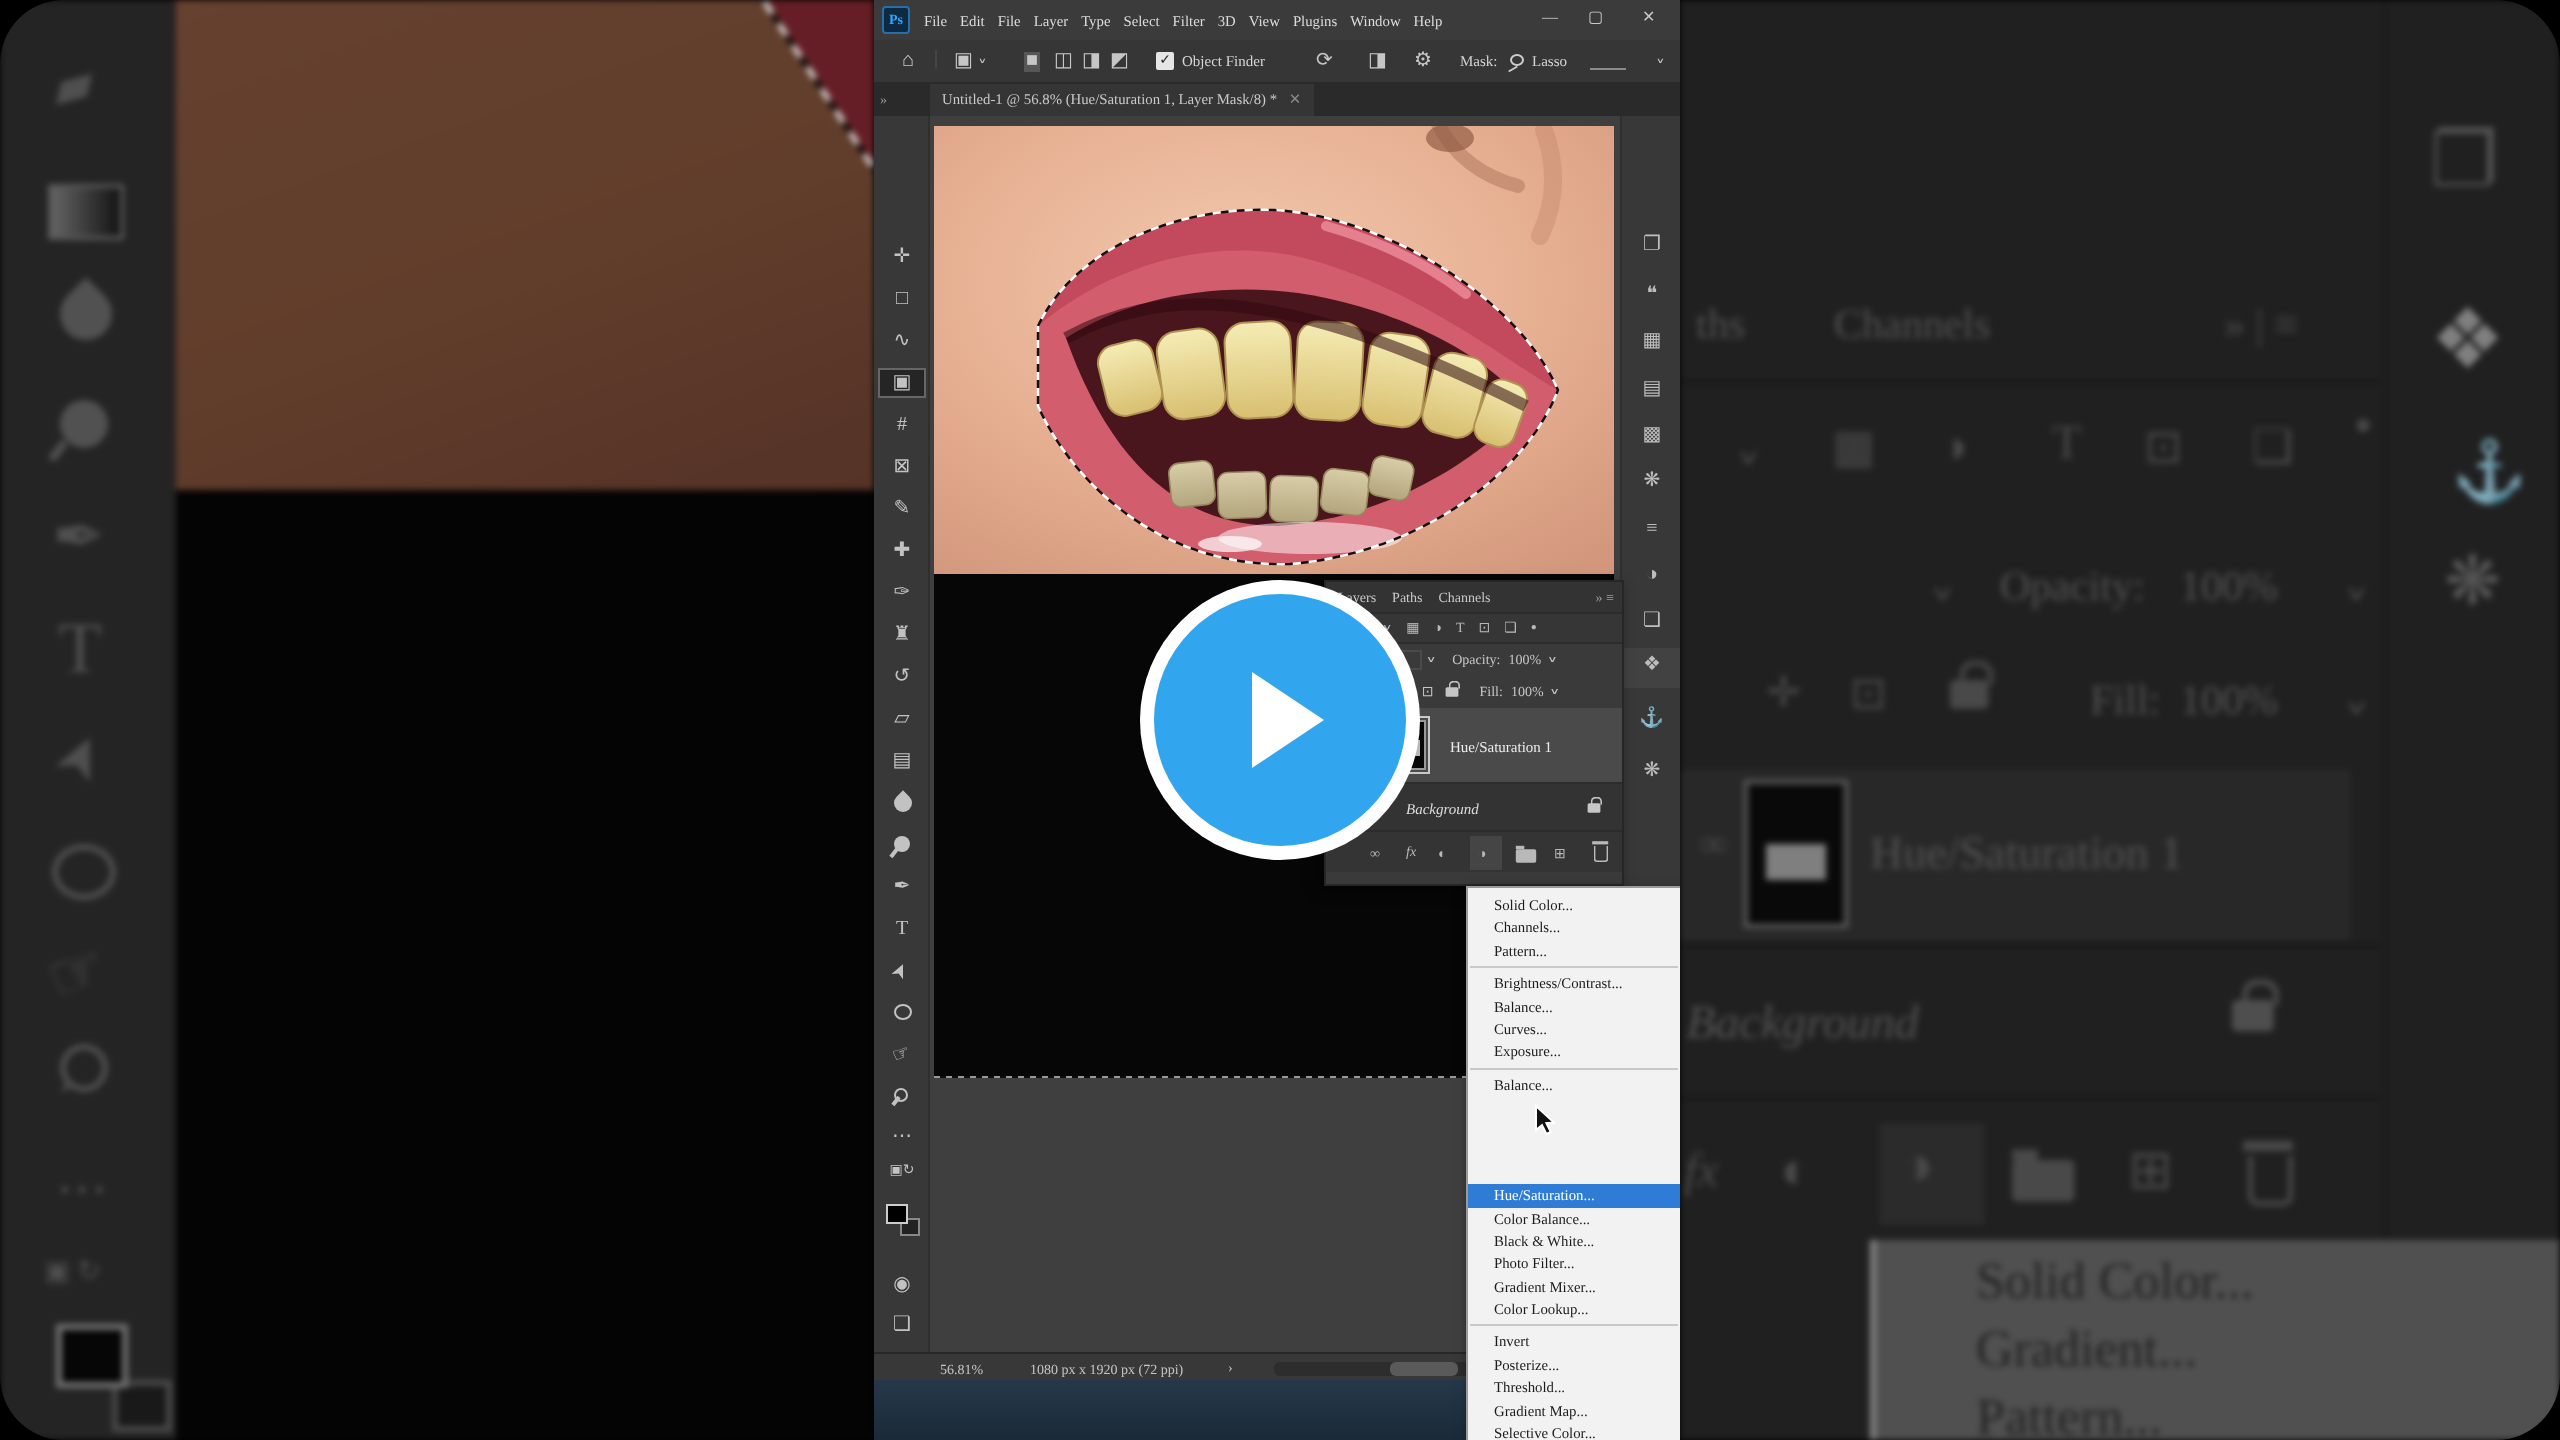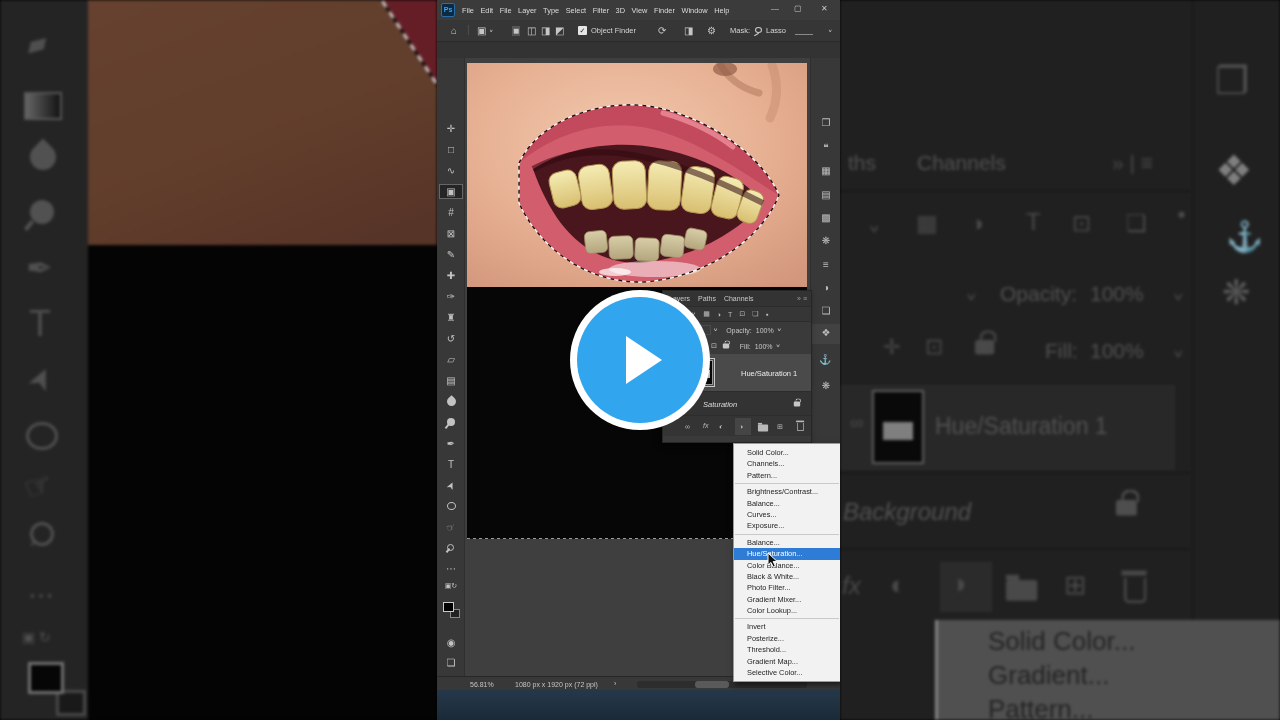--- a/index.html
+++ b/index.html
@@ -1,18 +1,18 @@
 <!DOCTYPE html>
 <html><head>
 <meta charset="utf-8">
 <style>
   html,body{margin:0;padding:0;background:#000;}
   *{box-sizing:border-box;}
   .stage{position:relative;width:1280px;height:720px;overflow:hidden;background:#000;
-         font-family:Liberation Sans, sans-serif;}
+         font-family:Liberation Serif, serif;border-radius:32px;}
   .abs{position:absolute;}
 
   
   .bg{position:absolute;inset:0;filter:blur(1.6px) brightness(.92);}
   .bg-strip{position:absolute;left:0;top:0;width:88px;height:720px;background:#272727;}
   .bg-ic{position:absolute;color:#565656;line-height:1;}
   .bg-photo{position:absolute;left:88px;top:0;width:349px;height:245px;
             background:linear-gradient(160deg,#6f4733 0%,#69422f 55%,#5c372a 100%);}
   .bg-photo-black{position:absolute;left:88px;top:245px;width:349px;height:475px;background:#040404;}
   .bg-right{position:absolute;left:840px;top:0;width:440px;height:720px;background:#232323;}
@@ -89,21 +89,21 @@
   .lbottom{height:21px;background:#343434;border-top:1px solid #2c2c2c;position:relative;color:#b9b9b9;}
   .maskthumb{position:absolute;width:20px;height:25px;background:#070707;border:1px solid #999;
              outline:1px solid #c9c9c9;outline-offset:1px;}
   .maskthumb::after{content:"";position:absolute;left:4px;top:9px;width:12px;height:8px;background:#b9b9b9;}
   .chev{display:inline-block;transform:scaleY(.62);}
 
   
   .ddmenu{position:absolute;left:296px;top:443px;width:108px;background:#f2f2f2;
           border:1px solid #9a9a9a;box-shadow:2px 3px 6px rgba(0,0,0,.55);padding:3px 0;z-index:4;}
   .mi{height:11.4px;line-height:11.4px;padding-left:13px;font-size:7.4px;color:#1d1d1d;white-space:nowrap;}
-  .mi.hl{background:#2e7cd6;color:#fff;}
+  .mi.hl{background:#2e7cd6;color:#fff;margin-top:44px;}
   .msep{height:1px;background:#c9c9c9;margin:2px 1px;}
   .cursor{position:absolute;left:330px;top:552px;z-index:6;}
 
   .statusbar{position:absolute;left:0;top:676px;width:403px;height:14px;background:#383838;
              border-top:1px solid #272727;color:#c5c5c5;font-size:7px;}
   .taskbar{position:absolute;left:0;top:690px;width:403px;height:30px;
            background:linear-gradient(#25384a,#1b2a38);}
 
   
   .play{position:absolute;left:570px;top:290px;width:140px;height:140px;z-index:10;}
@@ -213,21 +213,21 @@
       <div class="menus">
         <span>File</span>
         <span>Edit</span>
         <span>File</span>
         <span>Layer</span>
         <span>Type</span>
         <span>Select</span>
         <span>Filter</span>
         <span>3D</span>
         <span>View</span>
-        <span>Finder</span>
+        <span>Plugins</span>
         <span>Window</span>
         <span>Help</span>
       </div>
       <div class="winctl" style="left:334px">—</div>
       <div class="winctl" style="left:357px">▢</div>
       <div class="winctl" style="left:384px">✕</div>
     </div>
 
     <div class="optbar">
       <div class="g" style="left:14px;top:6px">⌂</div>
@@ -243,20 +243,27 @@
       <div class="g" style="left:221px;top:6px">⟳</div>
       <div class="g" style="left:247px;top:6px">◨</div>
       <div class="g" style="left:270px;top:6px">⚙</div>
       <div class="t" style="left:293px;top:7px">Mask:</div>
       <div class="loop" style="left:318px;top:7px"></div>
       <div class="t" style="left:329px;top:7px">Lasso</div>
       <div class="abs" style="left:358px;top:14px;width:18px;height:1px;background:#8a8a8a"></div>
       <div class="g chev" style="left:391px;top:8px;font-size:6px">∨</div>
     </div>
 
+    <div class="tabrow">
+      <div class="g" style="position:absolute;left:3px;top:4px;font-size:7px;color:#999">»</div>
+      <div class="doctab">
+        <span>Untitled-1 @ 56.8% (Hue/Saturation 1, Layer Mask/8) *</span>
+        <span style="color:#888;margin-left:4px">✕</span>
+      </div>
+    </div>
 
     <div class="toolstrip">
       <div class="tool" style="top:66px">✛</div>
       <div class="tool" style="top:87px">□</div>
       <div class="tool" style="top:108px">∿</div>
       <div class="abs" style="left:2px;top:126px;width:24px;height:15px;background:#252525;border:1px solid #666"></div>
       <div class="tool" style="top:129px">▣</div>
       <div class="tool" style="top:150px">#</div>
       <div class="tool" style="top:171px">⊠</div>
       <div class="tool" style="top:192px">✎</div>
@@ -380,24 +387,24 @@
         <span style="margin-left:4px">⊡</span>
         <span class="lock" style="position:relative;display:inline-block;margin-left:5px;color:#c6c6c6;transform:scale(.8)"></span>
         <span style="margin-left:10px">Fill:</span>
         <span style="margin-left:4px">100%</span>
         <span class="chev" style="margin-left:3px">∨</span>
       </div>
       <div class="llist">
         <div class="layer-sel">
           <span style="position:absolute;left:14px;top:14px">∞</span>
           <div class="maskthumb" style="left:30px;top:6px"></div>
-          <span style="position:absolute;left:78px;top:15px;font-size:7.5px;color:#ececec">Hue/Saturation 1</span>
+          <span style="position:absolute;left:62px;top:15px;font-size:7.5px;color:#ececec">Hue/Saturation 1</span>
         </div>
         <div class="layer-bg">
-          <span style="position:absolute;left:40px;top:8px;font-size:7.5px;font-style:italic;color:#ddd">Saturation</span>
+          <span style="position:absolute;left:40px;top:8px;font-size:7.5px;font-style:italic;color:#ddd">Background</span>
           <span class="lock" style="left:130px;top:9px;color:#c6c6c6;transform:scale(.8)"></span>
         </div>
       </div>
       <div class="lbottom">
         <span style="position:absolute;left:22px;top:7px">∞</span>
         <span style="position:absolute;left:40px;top:6px;font-style:italic">fx</span>
         <span style="position:absolute;left:56px;top:7px">◐</span>
         <span class="abs" style="left:72px;top:2px;width:16px;height:17px;background:#454545"></span>
         <span style="position:absolute;left:76px;top:7px">◑</span>
         <span class="folder" style="left:94px;top:8px;color:#b9b9b9;transform:scale(.85)"></span>

